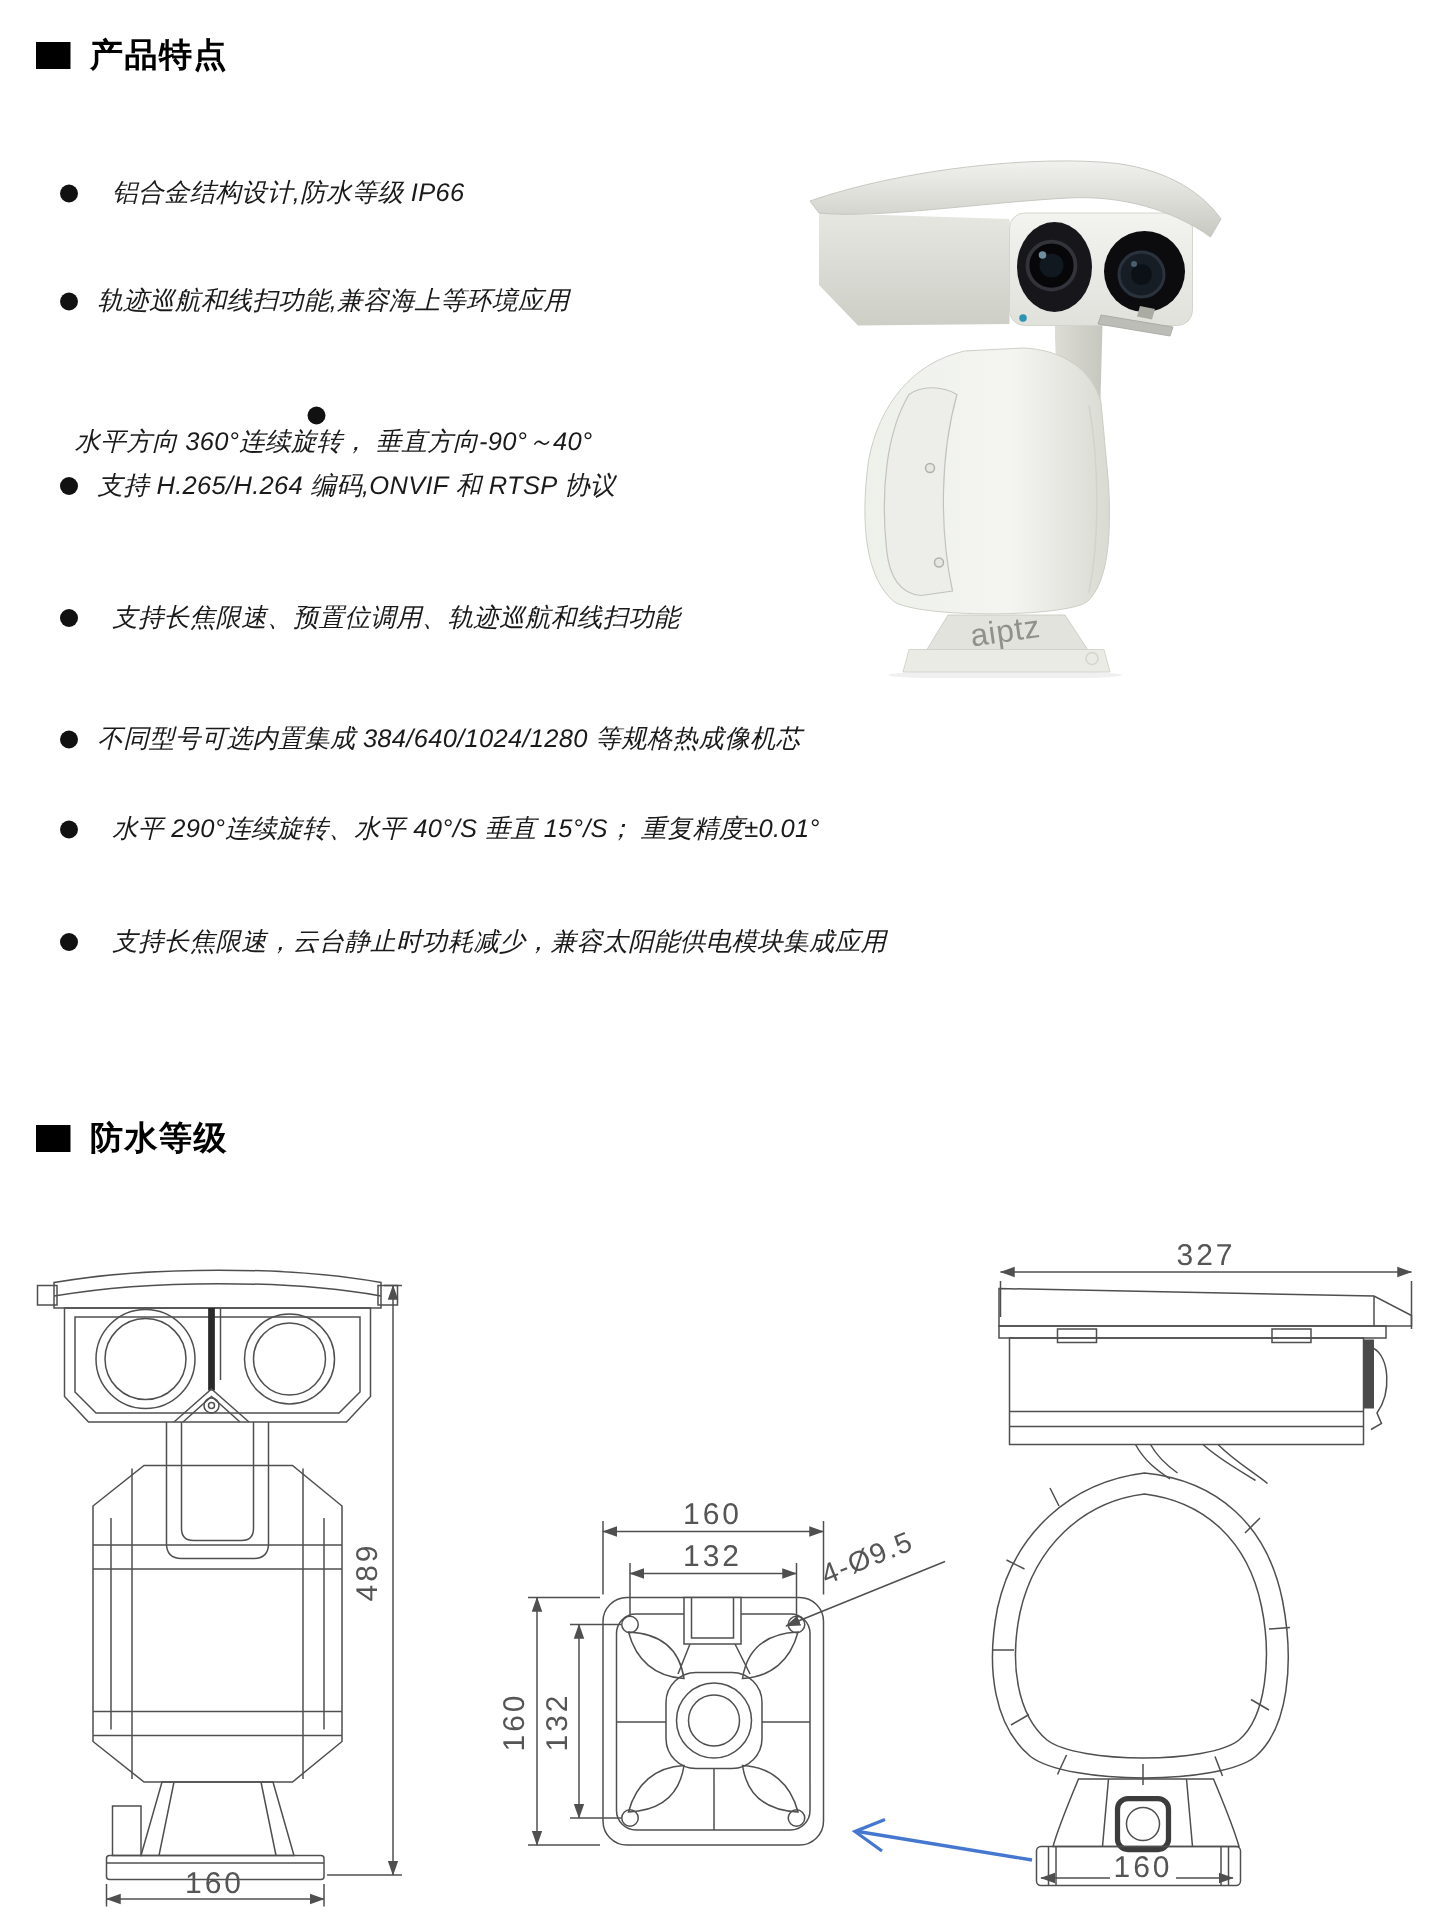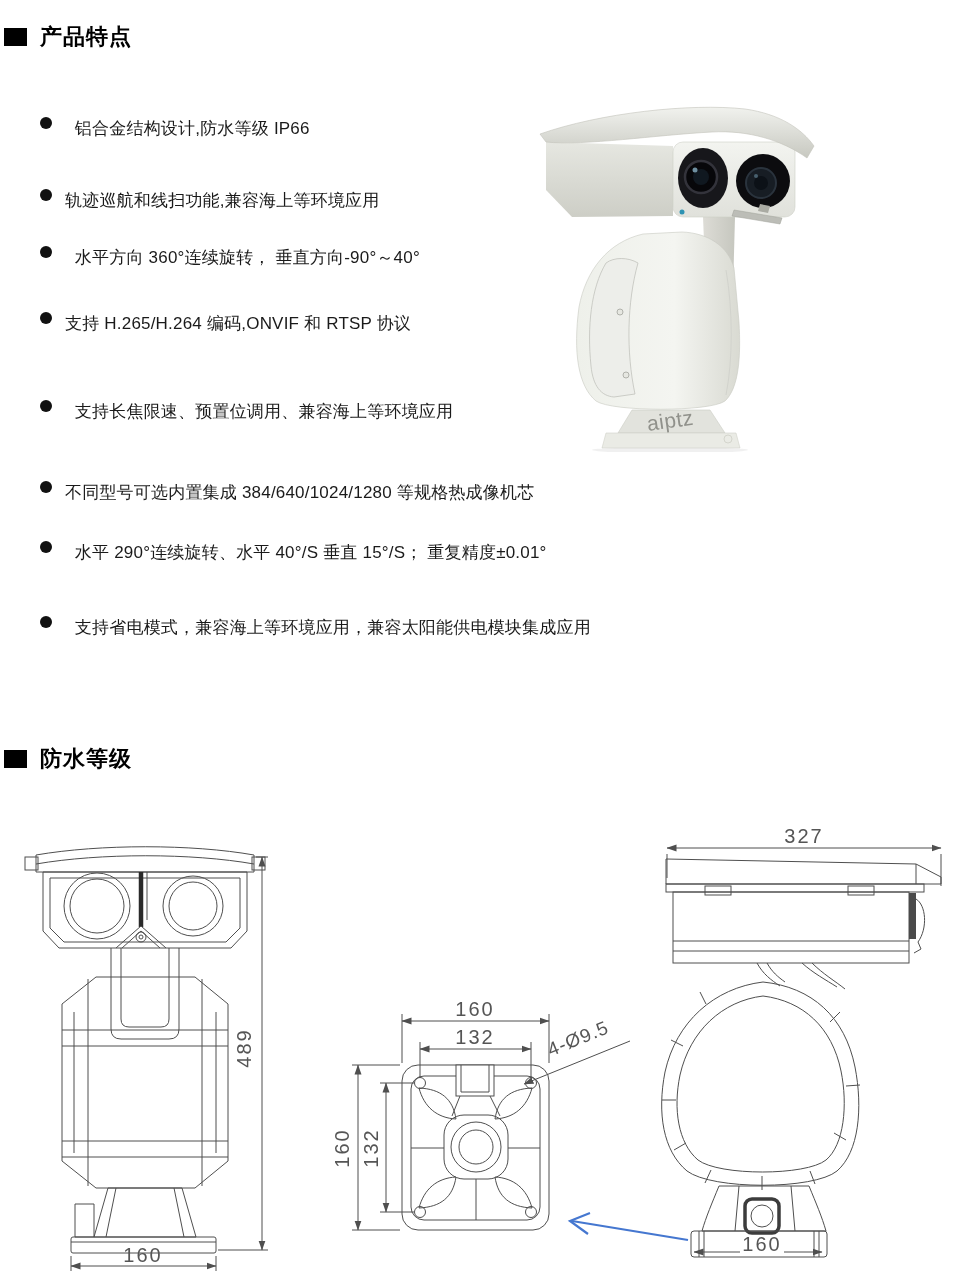--- a/index.html
+++ b/index.html
@@ -1,34 +1,34 @@
 <!DOCTYPE html>
 <html><head>
 <meta charset="utf-8">
 <style>
   html,body{margin:0;padding:0;}
   body{width:960px;height:1277px;background:#ffffff;position:relative;overflow:hidden;
        font-family:"Liberation Sans",sans-serif;color:#1a1a1a;}
   .page{position:absolute;inset:0;}
 
   
-  .sec-header{position:absolute;left:4px;display:flex;align-items:center;}
+  .sec-header{position:absolute;left:24px;display:flex;align-items:center;}
   .sec-header .marker{width:23px;height:18px;background:#000;display:inline-block;}
   .sec-header .sec-title{font-size:22px;font-weight:bold;color:#000;margin-left:13px;letter-spacing:1px;}
   #hdr-features{top:22px;}
   #hdr-dimensions{top:744px;}
 
   
   .features{list-style:none;margin:0;padding:0;}
-  .feature{position:absolute;left:40px;height:24px;line-height:24px;display:flex;align-items:flex-start;}
+  .feature{position:absolute;left:40px;height:24px;line-height:24px;display:flex;align-items:center;font-style:italic;}
   .feature .dot{width:12px;height:12px;border-radius:50%;background:#111;flex:0 0 12px;margin-right:13px;}
   .feature .ftext{font-size:17px;color:#1a1a1a;white-space:pre;letter-spacing:0.2px;}
   .feature:nth-child(1){top:117px;}
   .feature:nth-child(2){top:189px;}
-  .feature:nth-child(3){top:246px;}
+  .feature:nth-child(3){top:271px;flex-direction:column;}
   .feature:nth-child(4){top:312px;}
   .feature:nth-child(5){top:400px;}
   .feature:nth-child(6){top:470px;margin-top:11px;}
   .feature:nth-child(7){top:541px;}
   .feature:nth-child(8){top:616px;}
 
   
   .photo{position:absolute;left:530px;top:100px;width:290px;height:352px;}
 
   
@@ -61,33 +61,33 @@
     <li class="feature">
         <span class="dot"></span>
         <span class="ftext">  水平方向 360°连续旋转， 垂直方向-90°～40°</span>
       </li>
     <li class="feature">
         <span class="dot"></span>
         <span class="ftext">支持 H.265/H.264 编码,ONVIF 和 RTSP 协议</span>
       </li>
     <li class="feature">
         <span class="dot"></span>
-        <span class="ftext">  支持长焦限速、预置位调用、兼容海上等环境应用</span>
+        <span class="ftext">  支持长焦限速、预置位调用、轨迹巡航和线扫功能</span>
       </li>
     <li class="feature">
         <span class="dot"></span>
         <span class="ftext">不同型号可选内置集成 384/640/1024/1280 等规格热成像机芯</span>
       </li>
     <li class="feature">
         <span class="dot"></span>
         <span class="ftext">  水平 290°连续旋转、水平 40°/S 垂直 15°/S； 重复精度±0.01°</span>
       </li>
     <li class="feature">
         <span class="dot"></span>
-        <span class="ftext">  支持省电模式，兼容海上等环境应用，兼容太阳能供电模块集成应用</span>
+        <span class="ftext">  支持长焦限速，云台静止时功耗减少，兼容太阳能供电模块集成应用</span>
       </li>
   </ul>
 
   <div class="photo">
     <svg width="290" height="352" viewBox="0 0 290 352">
       <defs>
         <linearGradient id="gVisor" x1="0" y1="0" x2="0" y2="1">
           <stop offset="0" stop-color="#f1f2ee"></stop>
             <stop offset="1" stop-color="#c7c8c0"></stop>
         </linearGradient>

